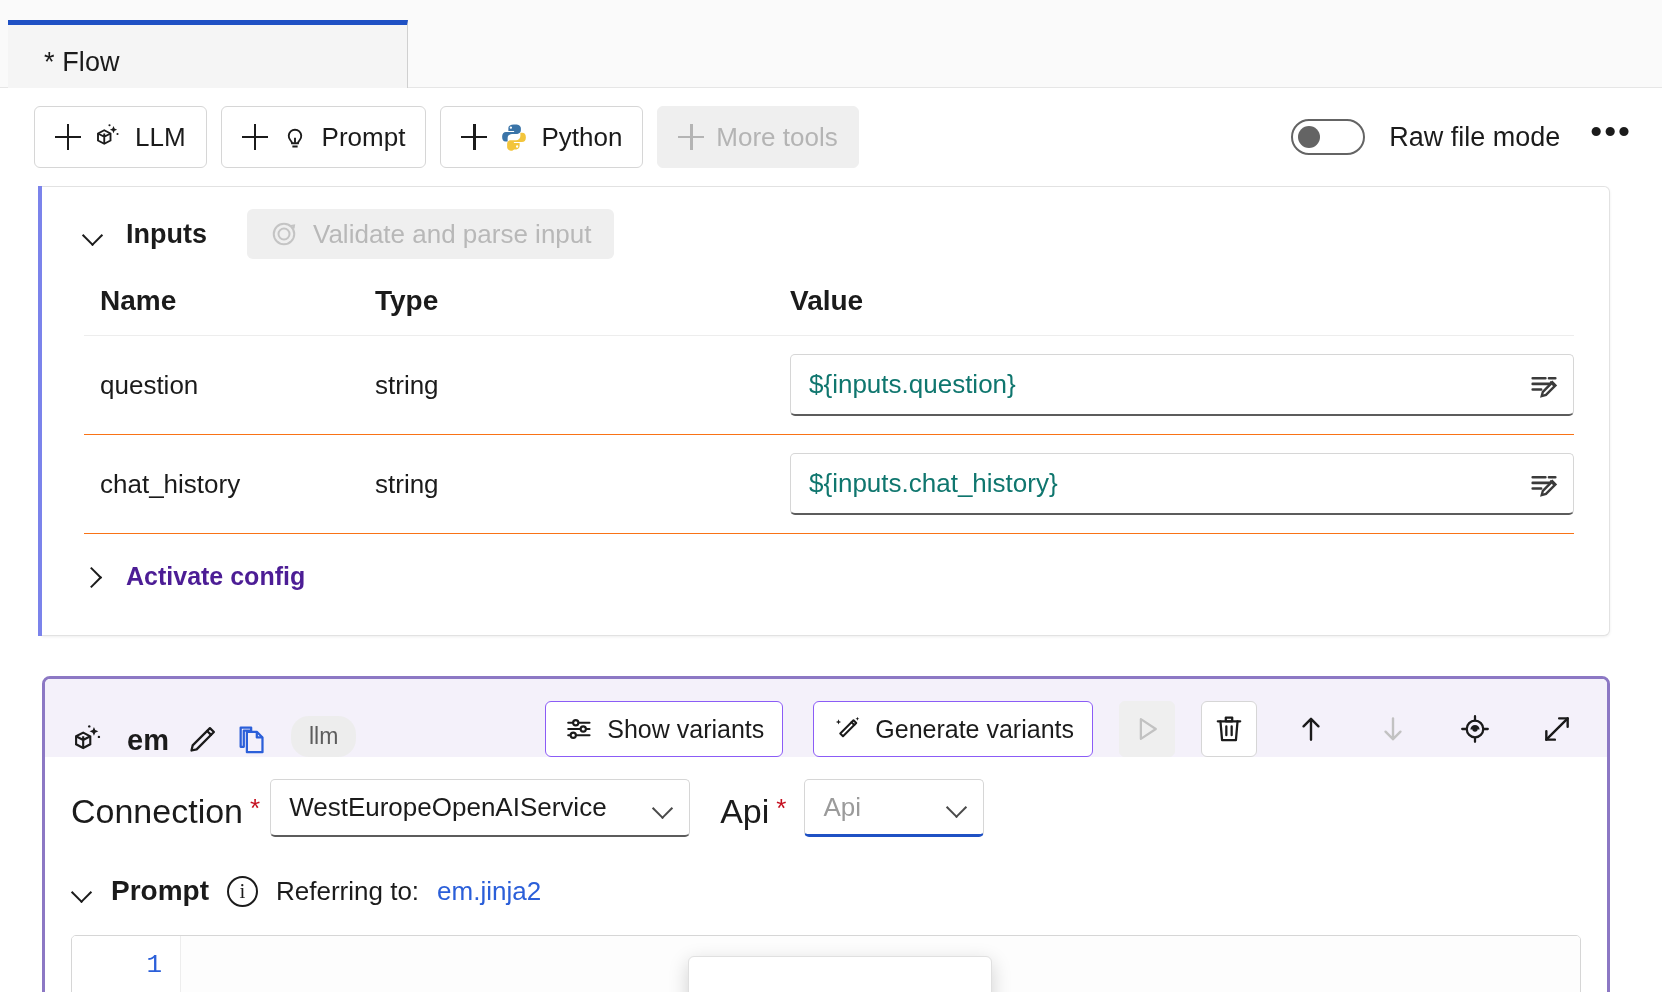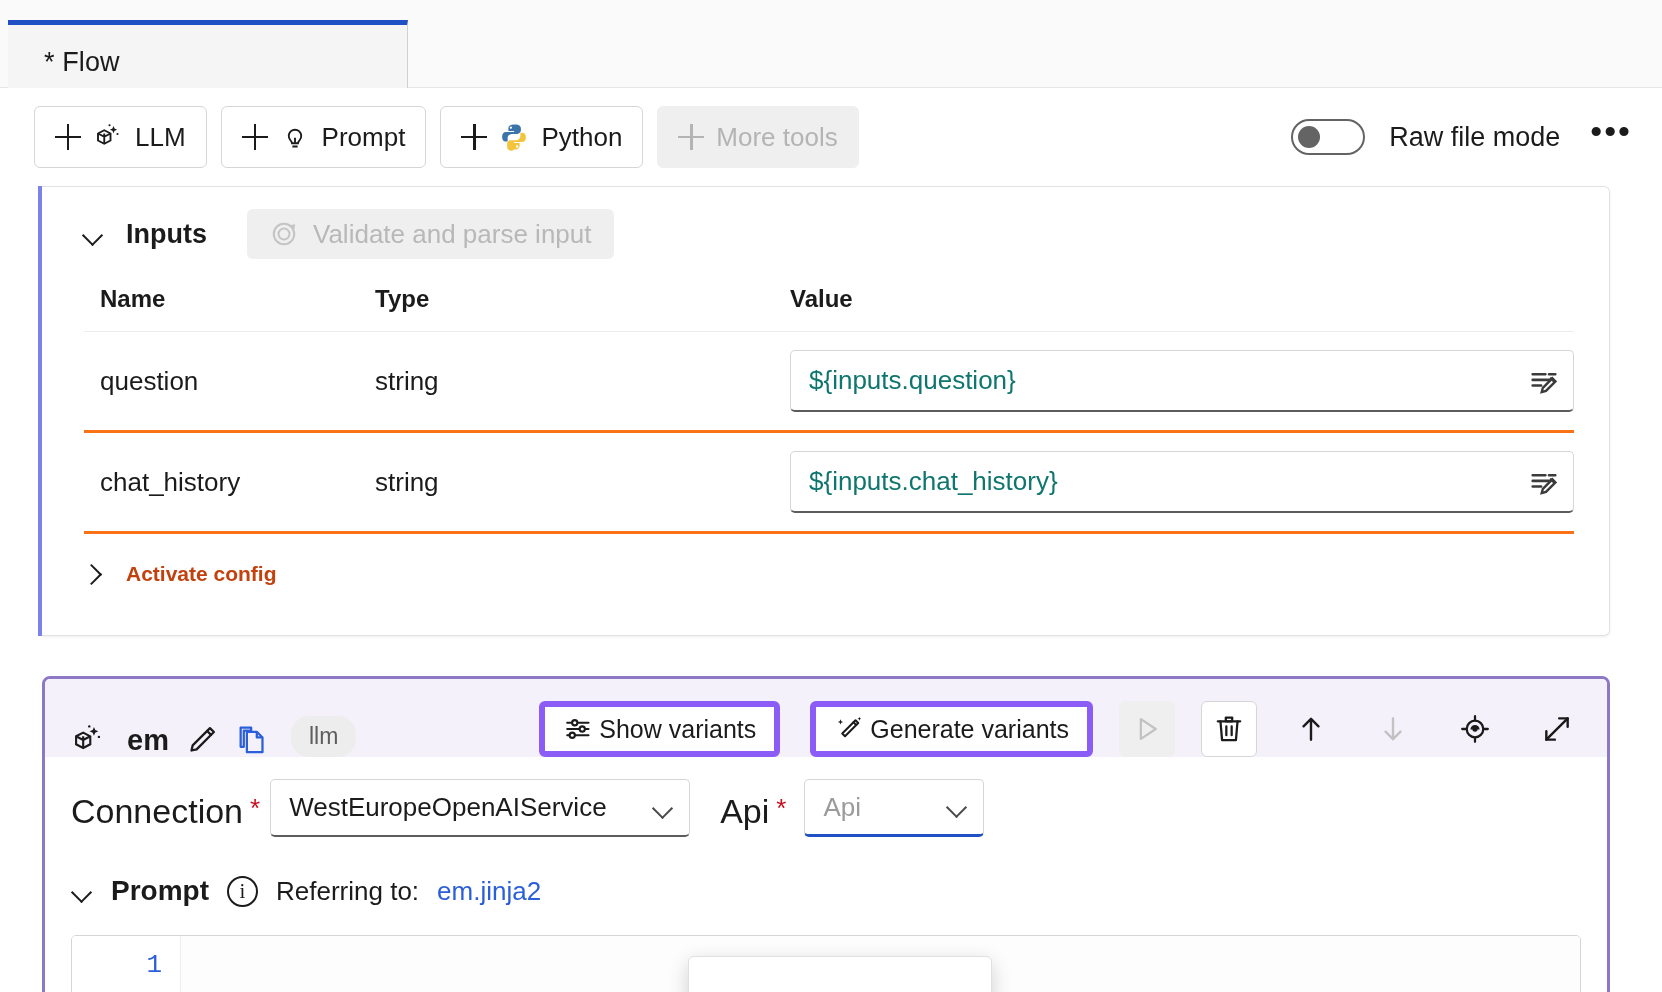--- a/index.html
+++ b/index.html
@@ -109,65 +109,65 @@
     background:#efefef; border-radius:6px; height:50px;
     display:flex; align-items:center; gap:14px; padding:0 22px;
     color:#b8b8b8; font-size:26px; margin-left:18px;
   }
   .ring-icon { width:30px; height:30px; flex:0 0 30px; }
 
   table.inputs-table {
     width:1490px; margin:26px 0 0 42px; border-collapse:collapse; table-layout:fixed;
   }
   table.inputs-table th {
-    text-align:left; font-size:24px; font-weight:700; color:#1b1b1b;
+    text-align:left; font-size:28px; font-weight:700; color:#1b1b1b;
     padding:0 0 18px 16px; border-bottom:1px solid #ededed;
   }
   table.inputs-table td {
     font-size:26px; color:#1b1b1b; padding:18px 0 18px 16px;
-    border-bottom:3px solid #f97316; vertical-align:middle;
+    border-bottom:1px solid #f97316; vertical-align:middle;
   }
   .col-name  { width:275px; }
   .col-type  { width:415px; }
   .col-value { width:800px; }
 
   .field {
     position:relative; height:62px; border:1px solid #d6d6d6;
     border-bottom:2px solid #5c5c5c; border-radius:5px; background:#fff;
     display:flex; align-items:center; padding:0 54px 0 18px;
     font-size:26px; color:#0f766e;
   }
   .field .edit-icon { position:absolute; right:12px; top:14px; }
 
   .activate-row {
     display:flex; align-items:center; gap:22px;
     padding:28px 0 0 40px;
   }
-  .activate-label { font-size:21px; font-weight:700; color:#c2410c; }
+  .activate-label { font-size:25px; font-weight:700; color:#4c1d95; }
 
   
   .llm-card {
     position:absolute; left:42px; top:490px; width:1568px; height:430px;
     background:#ffffff;
     border:3px solid #8c78c4; border-radius:8px;
     overflow:hidden;
   }
   .llm-header {
     height:78px; background:#f4f1fa;
     display:flex; align-items:flex-end; padding:0 22px 0 26px; gap:16px;
   }
   .node-title { font-size:29px; font-weight:700; color:#1b1b1b; margin-left:6px;}
   .llm-badge {
     background:#ededed; color:#5d5d5d; border-radius:18px;
     font-size:23px; padding:7px 18px; margin-left:6px;
   }
   .hdr-spacer { flex:1; }
   .hdr-btn {
-    height:56px; background:#ffffff; border:6px solid #8b5cf6; border-radius:6px;
-    display:flex; align-items:center; gap:6px; padding:0 18px;
+    height:56px; background:#ffffff; border:1px solid #8b5cf6; border-radius:6px;
+    display:flex; align-items:center; gap:13px; padding:0 18px;
     font-size:25px; color:#1b1b1b; white-space:nowrap; margin-left:14px;
   }
   .icon-btn {
     width:56px; height:56px; border-radius:6px;
     display:flex; align-items:center; justify-content:center; margin-left:10px;
     background:transparent; border:1px solid transparent;
   }
   .icon-btn.boxed { background:#ffffff; border:1px solid #d6d6d6; }
   .icon-btn.disabled-box { background:#efefef; border:1px solid #efefef; }
 

